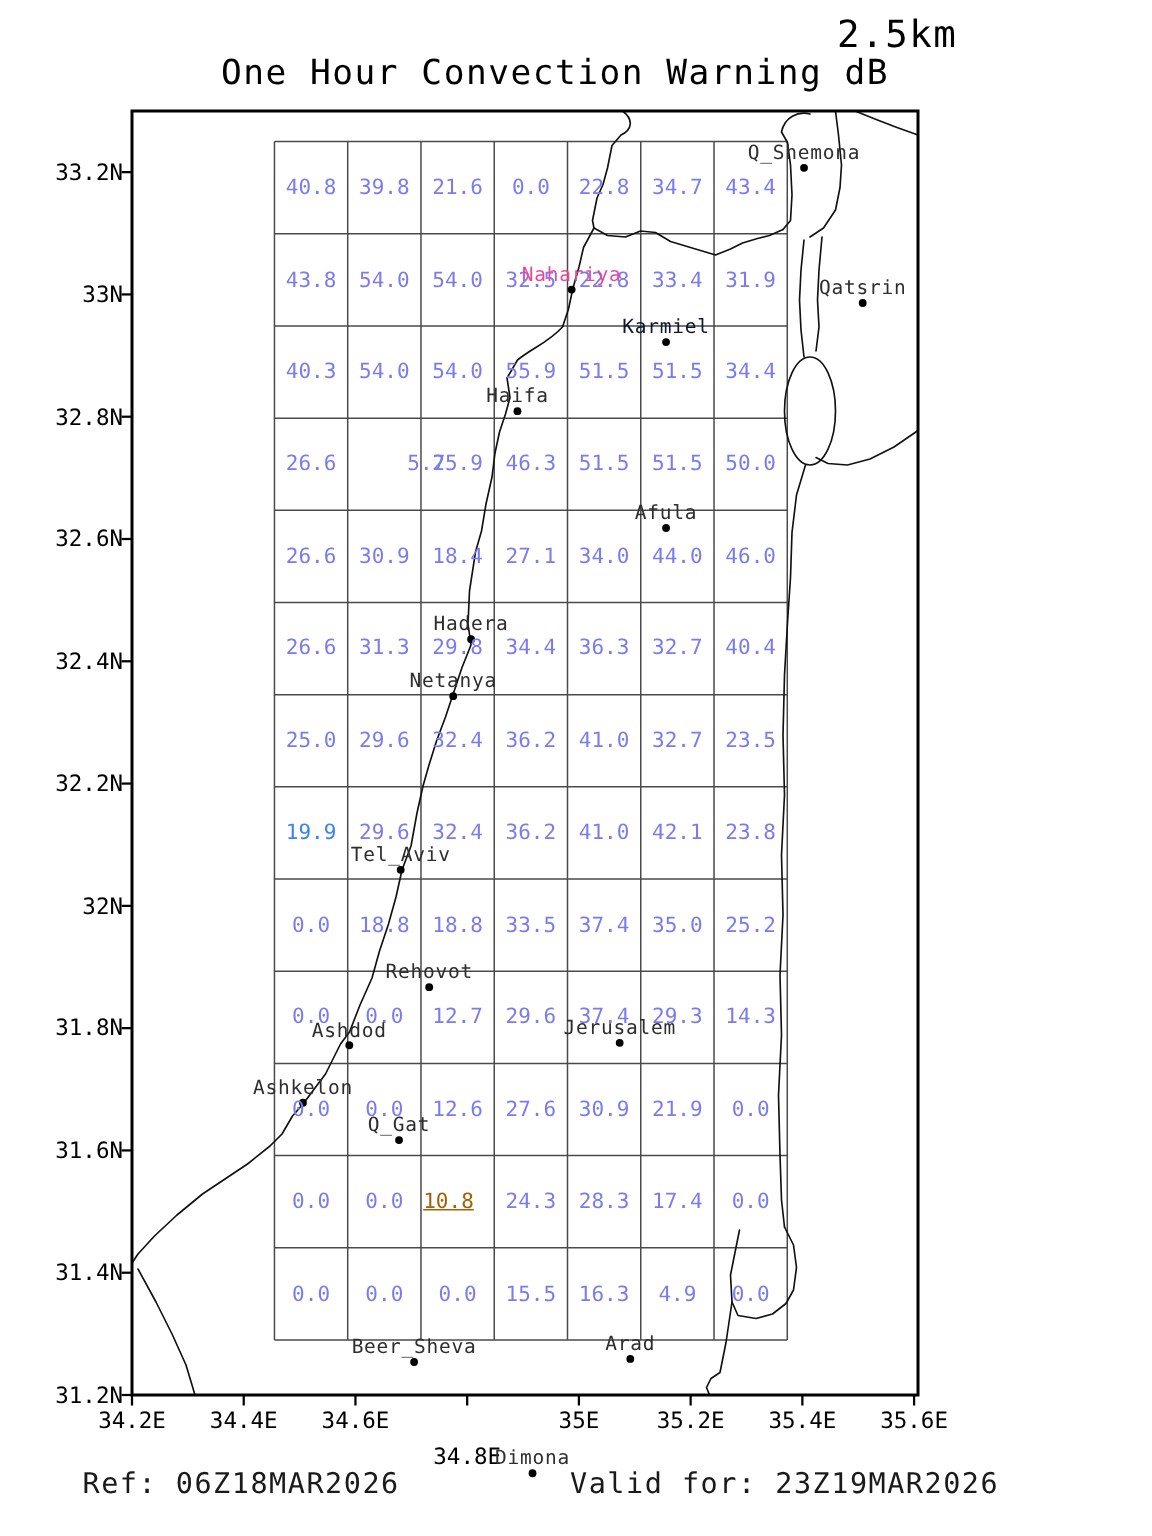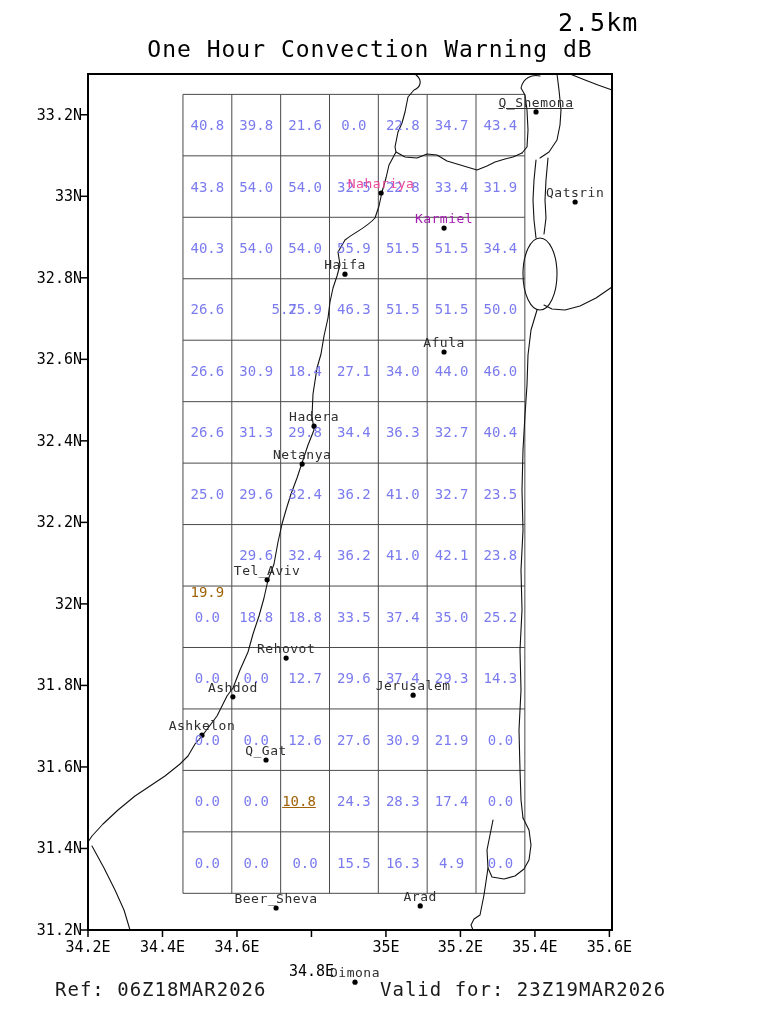--- a/index.html
+++ b/index.html
@@ -191,21 +191,21 @@
       <div class="abs cell-value" style="left: 402.751px; top: 432.391px; color: rgb(123, 123, 239);">36.3</div>
       <div class="abs cell-value" style="left: 451.592px; top: 432.391px; color: rgb(123, 123, 239);">32.7</div>
       <div class="abs cell-value" style="left: 500.433px; top: 432.391px; color: rgb(123, 123, 239);">40.4</div>
       <div class="abs cell-value" style="left: 207.388px; top: 493.848px; color: rgb(123, 123, 239);">25.0</div>
       <div class="abs cell-value" style="left: 256.229px; top: 493.848px; color: rgb(123, 123, 239);">29.6</div>
       <div class="abs cell-value" style="left: 305.07px; top: 493.848px; color: rgb(123, 123, 239);">32.4</div>
       <div class="abs cell-value" style="left: 353.91px; top: 493.848px; color: rgb(123, 123, 239);">36.2</div>
       <div class="abs cell-value" style="left: 402.751px; top: 493.848px; color: rgb(123, 123, 239);">41.0</div>
       <div class="abs cell-value" style="left: 451.592px; top: 493.848px; color: rgb(123, 123, 239);">32.7</div>
       <div class="abs cell-value" style="left: 500.433px; top: 493.848px; color: rgb(123, 123, 239);">23.5</div>
-      <div class="abs cell-value" style="left: 207.388px; top: 555.304px; color: #a16207; margin-top: 37px;">19.9</div>
+      <div class="abs cell-value" style="left: 207.388px; top: 555.304px; color: #3b82f6;">19.9</div>
       <div class="abs cell-value" style="left: 256.229px; top: 555.304px; color: rgb(123, 123, 239);">29.6</div>
       <div class="abs cell-value" style="left: 305.07px; top: 555.304px; color: rgb(123, 123, 239);">32.4</div>
       <div class="abs cell-value" style="left: 353.91px; top: 555.304px; color: rgb(123, 123, 239);">36.2</div>
       <div class="abs cell-value" style="left: 402.751px; top: 555.304px; color: rgb(123, 123, 239);">41.0</div>
       <div class="abs cell-value" style="left: 451.592px; top: 555.304px; color: rgb(123, 123, 239);">42.1</div>
       <div class="abs cell-value" style="left: 500.433px; top: 555.304px; color: rgb(123, 123, 239);">23.8</div>
       <div class="abs cell-value" style="left: 207.388px; top: 616.76px; color: rgb(123, 123, 239);">0.0</div>
       <div class="abs cell-value" style="left: 256.229px; top: 616.76px; color: rgb(123, 123, 239);">18.8</div>
       <div class="abs cell-value" style="left: 305.07px; top: 616.76px; color: rgb(123, 123, 239);">18.8</div>
       <div class="abs cell-value" style="left: 353.91px; top: 616.76px; color: rgb(123, 123, 239);">33.5</div>
@@ -233,24 +233,24 @@
       <div class="abs cell-value" style="left: 402.751px; top: 801.13px; color: rgb(123, 123, 239);">28.3</div>
       <div class="abs cell-value" style="left: 451.592px; top: 801.13px; color: rgb(123, 123, 239);">17.4</div>
       <div class="abs cell-value" style="left: 500.433px; top: 801.13px; color: rgb(123, 123, 239);">0.0</div>
       <div class="abs cell-value" style="left: 207.388px; top: 862.586px; color: rgb(123, 123, 239);">0.0</div>
       <div class="abs cell-value" style="left: 256.229px; top: 862.586px; color: rgb(123, 123, 239);">0.0</div>
       <div class="abs cell-value" style="left: 305.07px; top: 862.586px; color: rgb(123, 123, 239);">0.0</div>
       <div class="abs cell-value" style="left: 353.91px; top: 862.586px; color: rgb(123, 123, 239);">15.5</div>
       <div class="abs cell-value" style="left: 402.751px; top: 862.586px; color: rgb(123, 123, 239);">16.3</div>
       <div class="abs cell-value" style="left: 451.592px; top: 862.586px; color: rgb(123, 123, 239);">4.9</div>
       <div class="abs cell-value" style="left: 500.433px; top: 862.586px; color: rgb(123, 123, 239);">0.0</div>
-      <div class="abs city-label" style="left: 536.026px; top: 94.9086px; color: rgb(46, 46, 46); text-decoration: underline;">Q_Shemona</div>
+      <div class="abs city-label" style="left: 536.026px; top: 94.9086px; color: rgb(46, 46, 46);">Q_Shemona</div>
       <div class="abs city-label" style="left: 381.097px; top: 176.025px; color: #ec4899;">Nahariya</div>
       <div class="abs city-label" style="left: 575.13px; top: 184.992px; color: rgb(46, 46, 46);">Qatsrin</div>
-      <div class="abs city-label" style="left: 444.037px; top: 211.08px; color: #a21caf;">Karmiel</div>
+      <div class="abs city-label" style="left: 444.037px; top: 211.08px; color: #0f172a;">Karmiel</div>
       <div class="abs city-label" style="left: 344.972px; top: 257.141px; color: rgb(46, 46, 46);">Haifa</div>
       <div class="abs city-label" style="left: 444.037px; top: 334.996px; color: rgb(46, 46, 46);">Afula</div>
       <div class="abs city-label" style="left: 314.061px; top: 409.183px; color: rgb(46, 46, 46);">Hadera</div>
       <div class="abs city-label" style="left: 302.144px; top: 447.091px; color: rgb(46, 46, 46);">Netanya</div>
       <div class="abs city-label" style="left: 267.136px; top: 562.855px; color: rgb(46, 46, 46);">Tel_Aviv</div>
       <div class="abs city-label" style="left: 286.129px; top: 641.118px; color: rgb(46, 46, 46);">Rehovot</div>
       <div class="abs city-label" style="left: 232.873px; top: 679.842px; color: rgb(46, 46, 46);">Ashdod</div>
       <div class="abs city-label" style="left: 413.126px; top: 678.211px; color: rgb(46, 46, 46);">Jerusalem</div>
       <div class="abs city-label" style="left: 201.962px; top: 718.158px; color: rgb(46, 46, 46);">Ashkelon</div>
       <div class="abs city-label" style="left: 266.018px; top: 743.023px; color: rgb(46, 46, 46);">Q_Gat</div>

